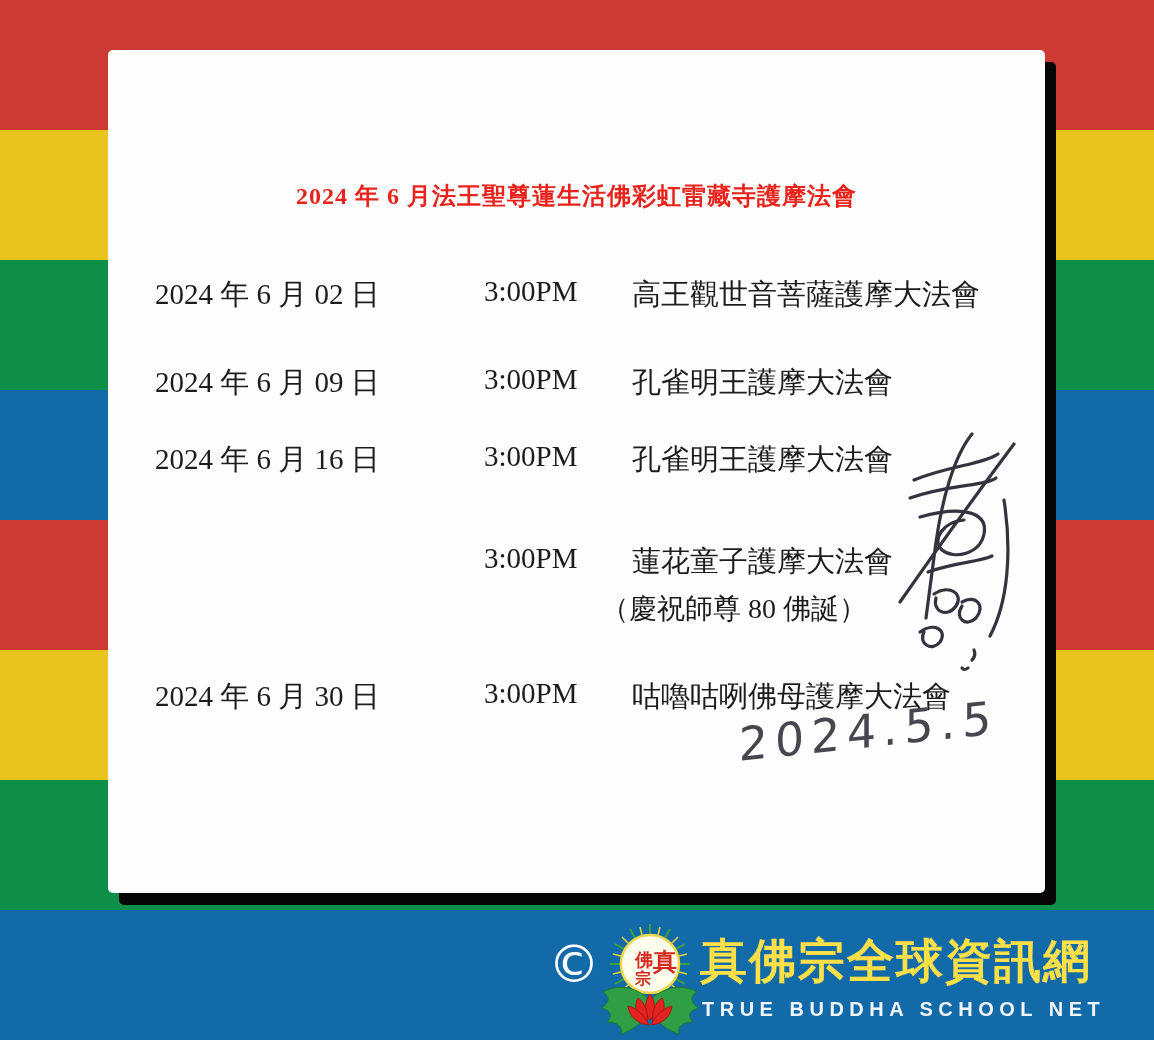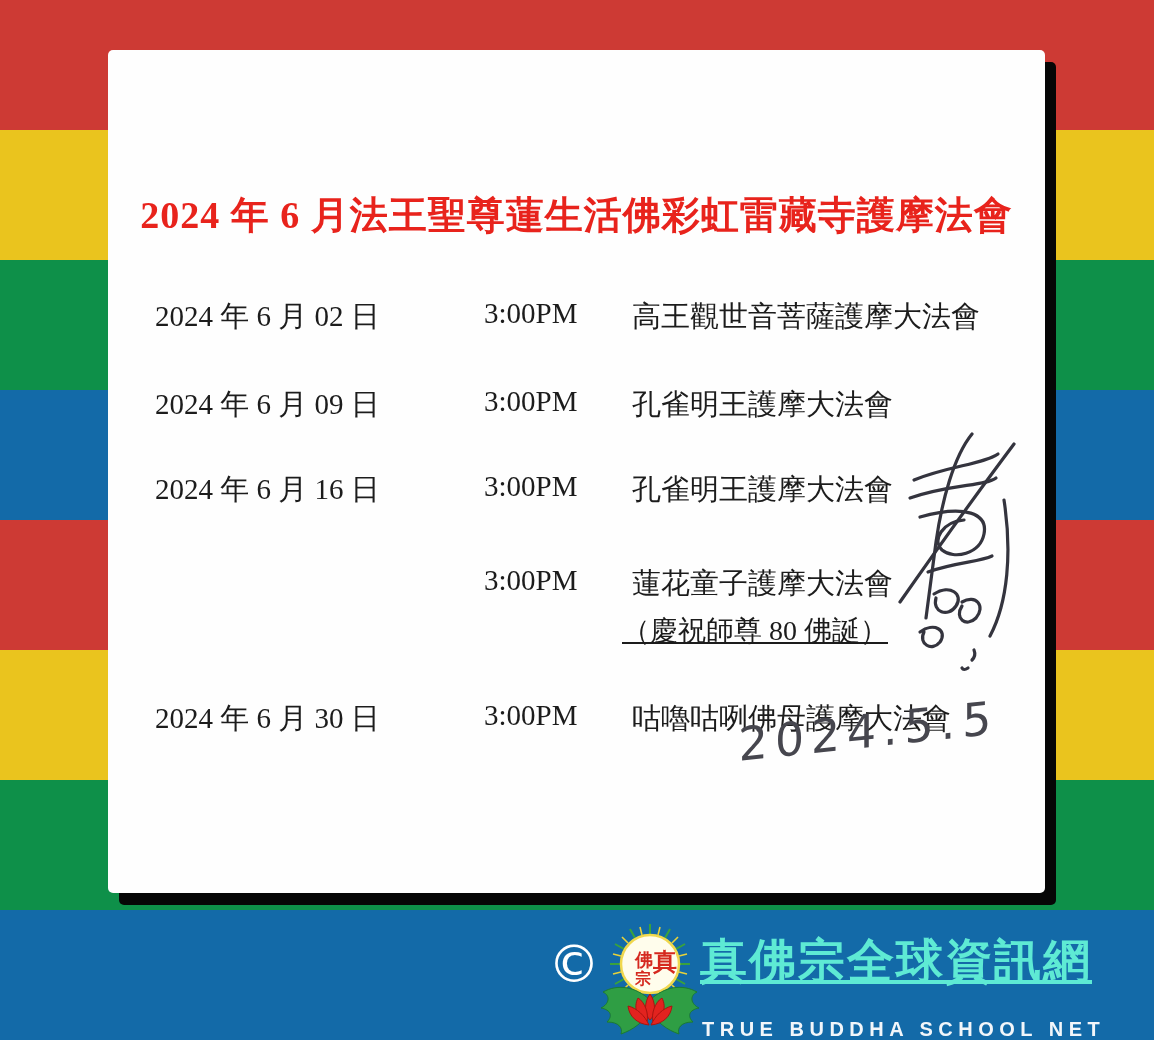--- a/index.html
+++ b/index.html
@@ -11,50 +11,50 @@
   
   .stripes{position:absolute;inset:0;display:flex;flex-direction:column;}
   .stripe{width:100%;height:130px;flex:0 0 130px;}
   
   .paper{
     position:absolute;left:108px;top:50px;width:937px;height:843px;
     background:#fefefe;border-radius:5px;
     box-shadow:11px 12px 0 0 #060606;
   }
   .poster-title{
-    position:absolute;left:0;top:140px;width:100%;
-    text-align:center;font-size:38px;font-weight:bold;letter-spacing:1px;
+    position:absolute;left:0;top:130px;width:100%;
+    text-align:center;font-size:24px;font-weight:bold;letter-spacing:1px;
     white-space:nowrap;
   }
-  .sched-row{position:absolute;left:47px;width:860px;height:40px;font-size:29px;color:#1c1c1c;margin-top:22px;}
+  .sched-row{position:absolute;left:47px;width:860px;height:40px;font-size:29px;color:#1c1c1c;}
   .sched-date{position:absolute;left:0;top:0;white-space:nowrap;}
   .sched-time{position:absolute;left:329px;top:0;white-space:nowrap;font-family:Liberation Serif, serif;}
   .sched-event{position:absolute;left:477px;top:0;white-space:nowrap;}
-  .sched-note{position:absolute;left:467px;top:48px;white-space:nowrap;font-size:28px;text-decoration:underline;}
-  .row-0{top:225px}.row-1{top:313px}.row-2{top:398px}.row-3{top:492px}.row-4{top:627px}
+  .sched-note{position:absolute;left:446px;top:48px;white-space:nowrap;font-size:28px;}
+  .row-0{top:225px}.row-1{top:313px}.row-2{top:390px}.row-3{top:492px}.row-4{top:627px}
   .signature{position:absolute;left:768px;top:372px;width:150px;height:250px;}
   .hand-date{
     position:absolute;left:630px;top:652px;width:300px;
     font-family:"DejaVu Sans",sans-serif;font-size:46px;color:#46464e;
     letter-spacing:7px;transform:rotate(-6deg) skewX(-6deg);white-space:nowrap;
   }
   
   .copyright{
     position:absolute;left:548px;top:938px;color:#ffffff;
     font-family:"DejaVu Sans",sans-serif;font-size:52px;line-height:1;
   }
   .logo{position:absolute;left:597px;top:922px;width:106px;height:116px;}
   .site-name{
     position:absolute;left:700px;top:930px;color:#ffffff;
     font-size:47px;font-weight:bold;letter-spacing:2px;white-space:nowrap;
   }
   .site-name-en{
     position:absolute;left:702px;top:998px;color:#f2f6fa;
     font-family:"Liberation Sans","DejaVu Sans",sans-serif;
-    font-size:20px;font-weight:bold;letter-spacing:5.5px;white-space:nowrap;margin-top:20px;
+    font-size:20px;font-weight:bold;letter-spacing:5.5px;white-space:nowrap;
   }
 </style>
 </head>
 <body>
 
 <div class="stripes">
   <div class="stripe" style="background-color: rgb(205, 58, 52);"></div>
   <div class="stripe" style="background-color: rgb(234, 196, 30);"></div>
   <div class="stripe" style="background-color: rgb(14, 144, 73);"></div>
   <div class="stripe" style="background-color: rgb(19, 106, 168);"></div>
@@ -165,14 +165,14 @@
 
   <g fill="#e2231f" stroke="#a81510" stroke-width="1">
     <path d="M53,72 C47,80 47,92 53,98 C59,92 59,80 53,72 Z"></path>
     <path d="M41,76 C36,86 40,96 50,100 C52,92 48,80 41,76 Z"></path>
     <path d="M65,76 C70,86 66,96 56,100 C54,92 58,80 65,76 Z"></path>
     <path d="M31,84 C32,94 40,102 52,103 C48,94 40,86 31,84 Z"></path>
     <path d="M75,84 C74,94 66,102 54,103 C58,94 66,86 75,84 Z"></path>
   </g>
 </svg>
 
-<div class="site-name" style="color: #5eead4; text-decoration: underline;">真佛宗全球資訊網</div>
+<div class="site-name" style="color: #fde047;">真佛宗全球資訊網</div>
 <div class="site-name-en">TRUE BUDDHA SCHOOL NET</div>
 
 </body></html>

